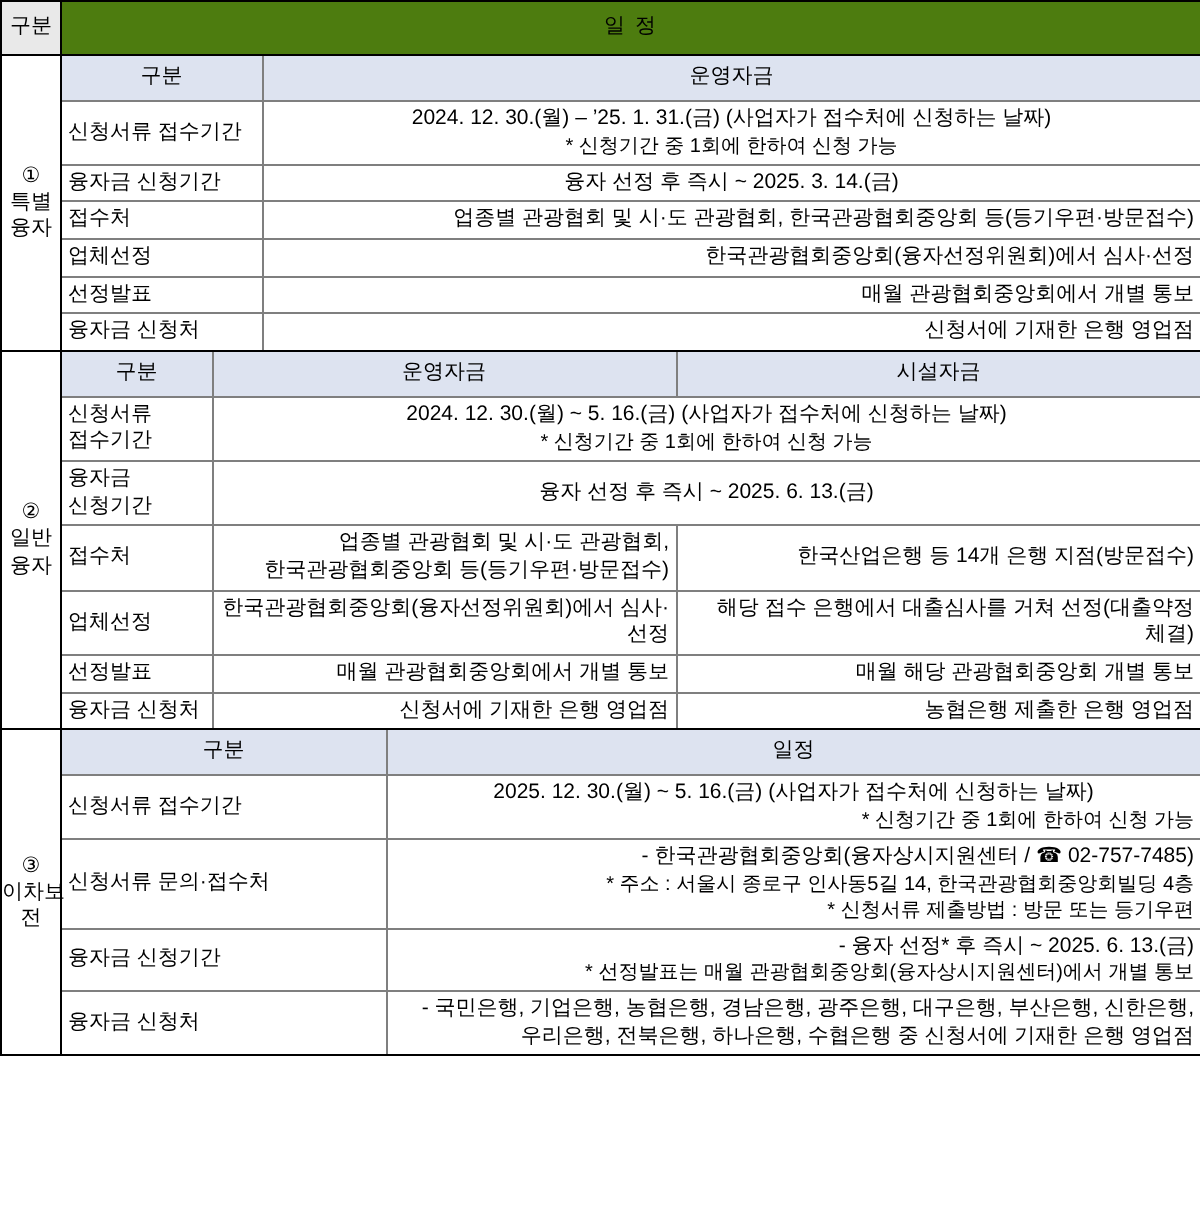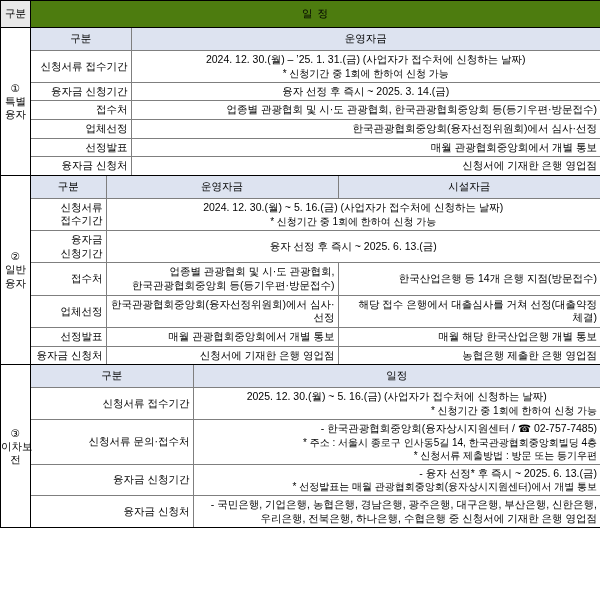--- a/index.html
+++ b/index.html
@@ -82,21 +82,21 @@
   }
   .sub-head td {
     background: #dde3f0;
     text-align: center;
     font-weight: bold;
     font-size: 11.5px;
     height: 18px;
     border-bottom: 1px solid #7f7f7f;
   }
   .lbl {
-    text-align: right;
+    text-align: left;
     border-right: 1px solid #7f7f7f !important;
   }
   .vsep {
     border-right: 1px solid #7f7f7f !important;
   }
   .c { text-align: center; }
   .l { text-align: right; }
   .note {
     font-size: 10px;
   }
@@ -206,21 +206,21 @@
                 <td class="l">한국산업은행 등 14개 은행 지점(방문접수)</td>
               </tr>
               <tr>
                 <td class="lbl">업체선정</td>
                 <td class="l vsep">한국관광협회중앙회(융자선정위원회)에서 심사·선정</td>
                 <td class="l">해당 접수 은행에서 대출심사를 거쳐 선정(대출약정 체결)</td>
               </tr>
               <tr>
                 <td class="lbl">선정발표</td>
                 <td class="l vsep">매월 관광협회중앙회에서 개별 통보</td>
-                <td class="l">매월 해당 한국산업은행 개별 통보</td>
+                <td class="l">매월 해당 관광협회중앙회 개별 통보</td>
               </tr>
               <tr>
                 <td class="lbl">융자금 신청처</td>
                 <td class="l vsep">신청서에 기재한 은행 영업점</td>
                 <td class="l">농협은행 제출한 은행 영업점</td>
               </tr>
             </tbody>
           </table>
         </td>
       </tr>

